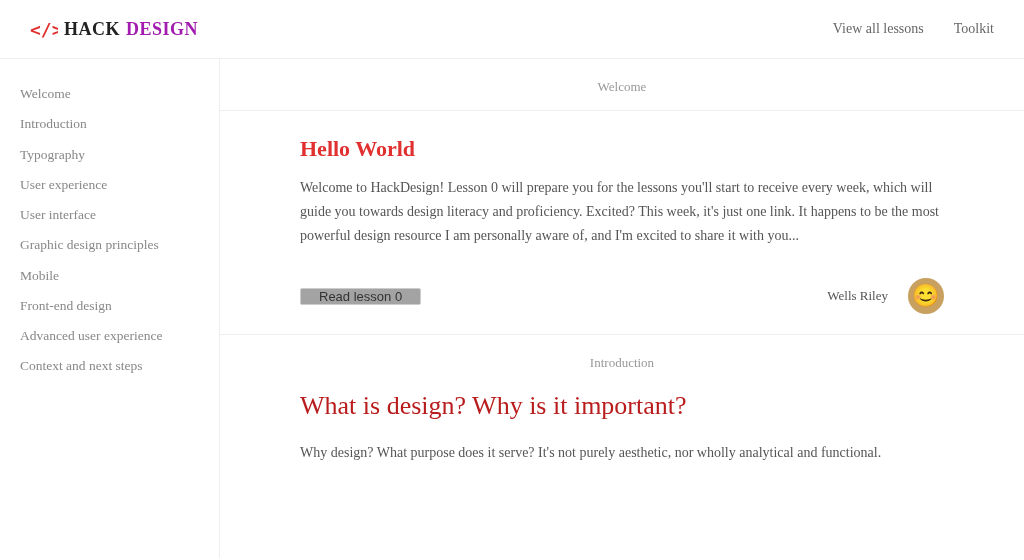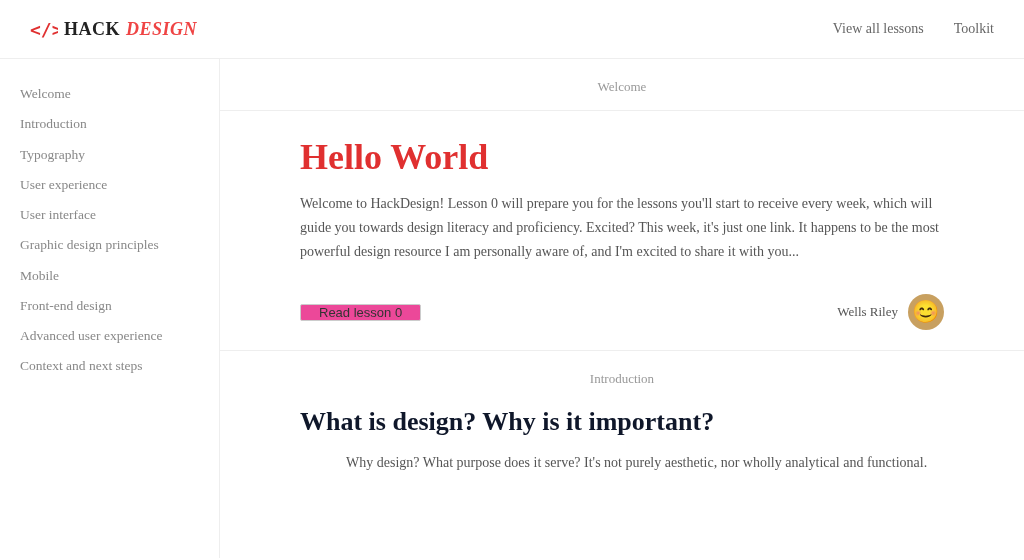--- a/index.html
+++ b/index.html
@@ -43,24 +43,23 @@
       font-size: 20px;
     }
 
     .logo-hack {
       color: #222;
       font-weight: 700;
       letter-spacing: 0.5px;
     }
 
     .logo-design {
-      color: #ef4444;
+      color: #a21caf;
       font-weight: 700;
       letter-spacing: 0.5px;
-      font-style: italic;
     }
 
     .header-nav {
       display: flex;
       gap: 30px;
       margin-left: 20px;
     }
 
     .header-nav a {
       text-decoration: none;
@@ -107,21 +106,21 @@
       padding: 20px 0 15px 0;
       border-bottom: 1px solid #eee;
     }
 
     .lesson-card {
       padding: 25px 80px 20px 80px;
       border-bottom: 1px solid #eee;
     }
 
     .lesson-title {
-      font-size: 36px;
+      font-size: 22px;
       font-weight: 700;
       color: #e03030;
       margin-bottom: 14px;
       font-family: Georgia, serif;
     }
 
     .lesson-description {
       font-size: 14px;
       color: #555;
       line-height: 1.7;
@@ -129,32 +128,32 @@
     }
 
     .lesson-footer {
       display: flex;
       align-items: center;
       justify-content: space-between;
     }
 
     .read-button {
       border: 1px solid #ccc;
-      background: #ec4899;
+      background: #a3a3a3;
       color: #333;
       padding: 0 18px;
       font-size: 13px;
       cursor: pointer;
       border-radius: 2px;
     }
 
     .author {
       display: flex;
       align-items: center;
-      gap: 10px;
+      gap: 20px;
       color: #555;
       font-size: 13px;
     }
 
     .avatar {
       width: 36px;
       height: 36px;
       border-radius: 50%;
       background: #c8a060;
       display: flex;
@@ -175,31 +174,30 @@
       font-size: 13px;
       padding: 20px 0 0 0;
     }
 
     .second-lesson-card {
       padding: 20px 80px 10px 80px;
     }
 
     .second-lesson-title {
       font-size: 26px;
-      font-weight: 700;
-      color: #0f172a;
-      margin-bottom: 14px;
+      font-weight: 400;
+      color: #b91c1c;
+      margin-bottom: 20px;
       font-family: Georgia, serif;
     }
 
     .second-lesson-description {
       font-size: 14px;
       color: #555;
       line-height: 1.7;
-      margin-left: 46px;
     }
   </style>
 </head>
 <body>
 
 <header class="header">
   <div class="logo">
     <span class="logo-icon">
         <svg width="28" height="22" viewBox="0 0 28 22" fill="none" xmlns="http://www.w3.org/2000/svg">
       <text x="0" y="18" font-size="18" font-weight="900" fill="#e03030" font-family="monospace">&lt;/&gt;</text>

